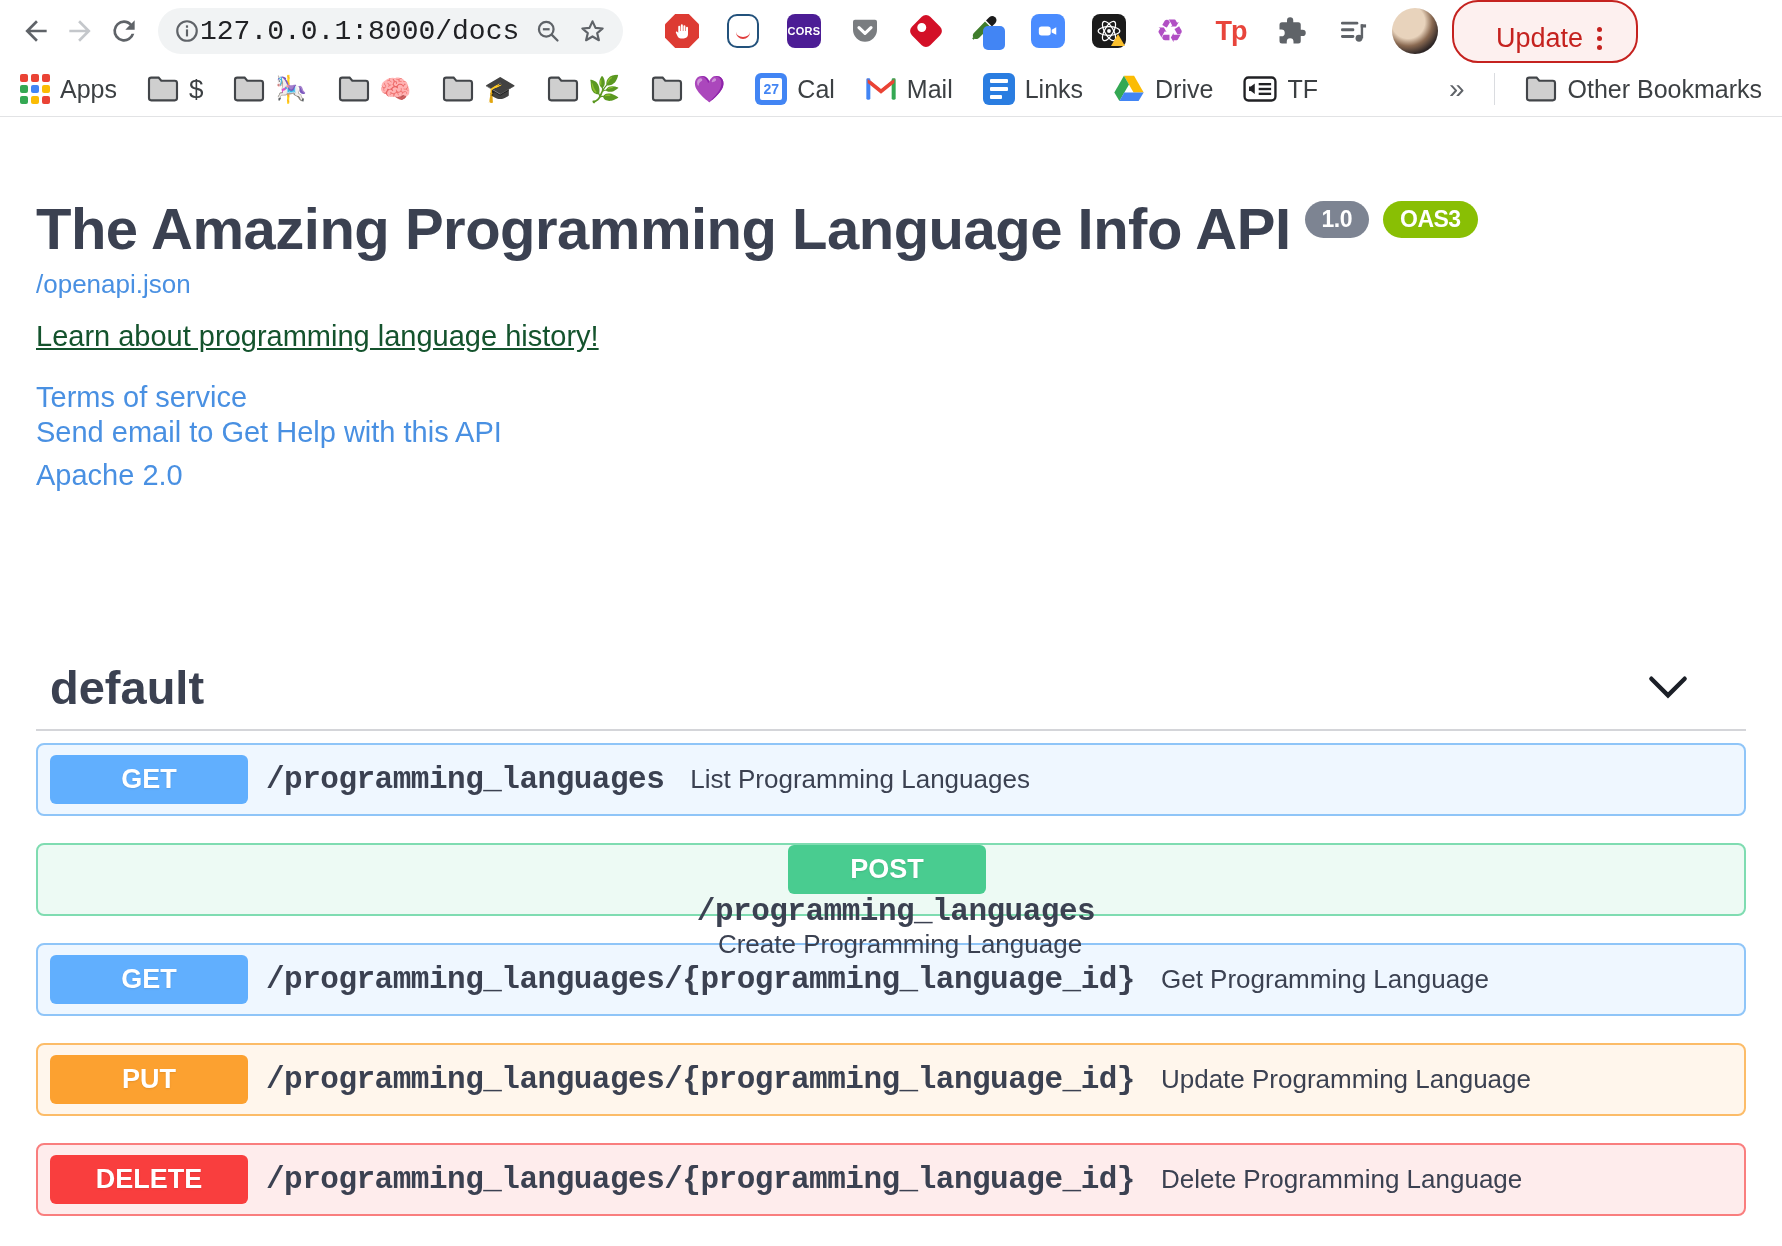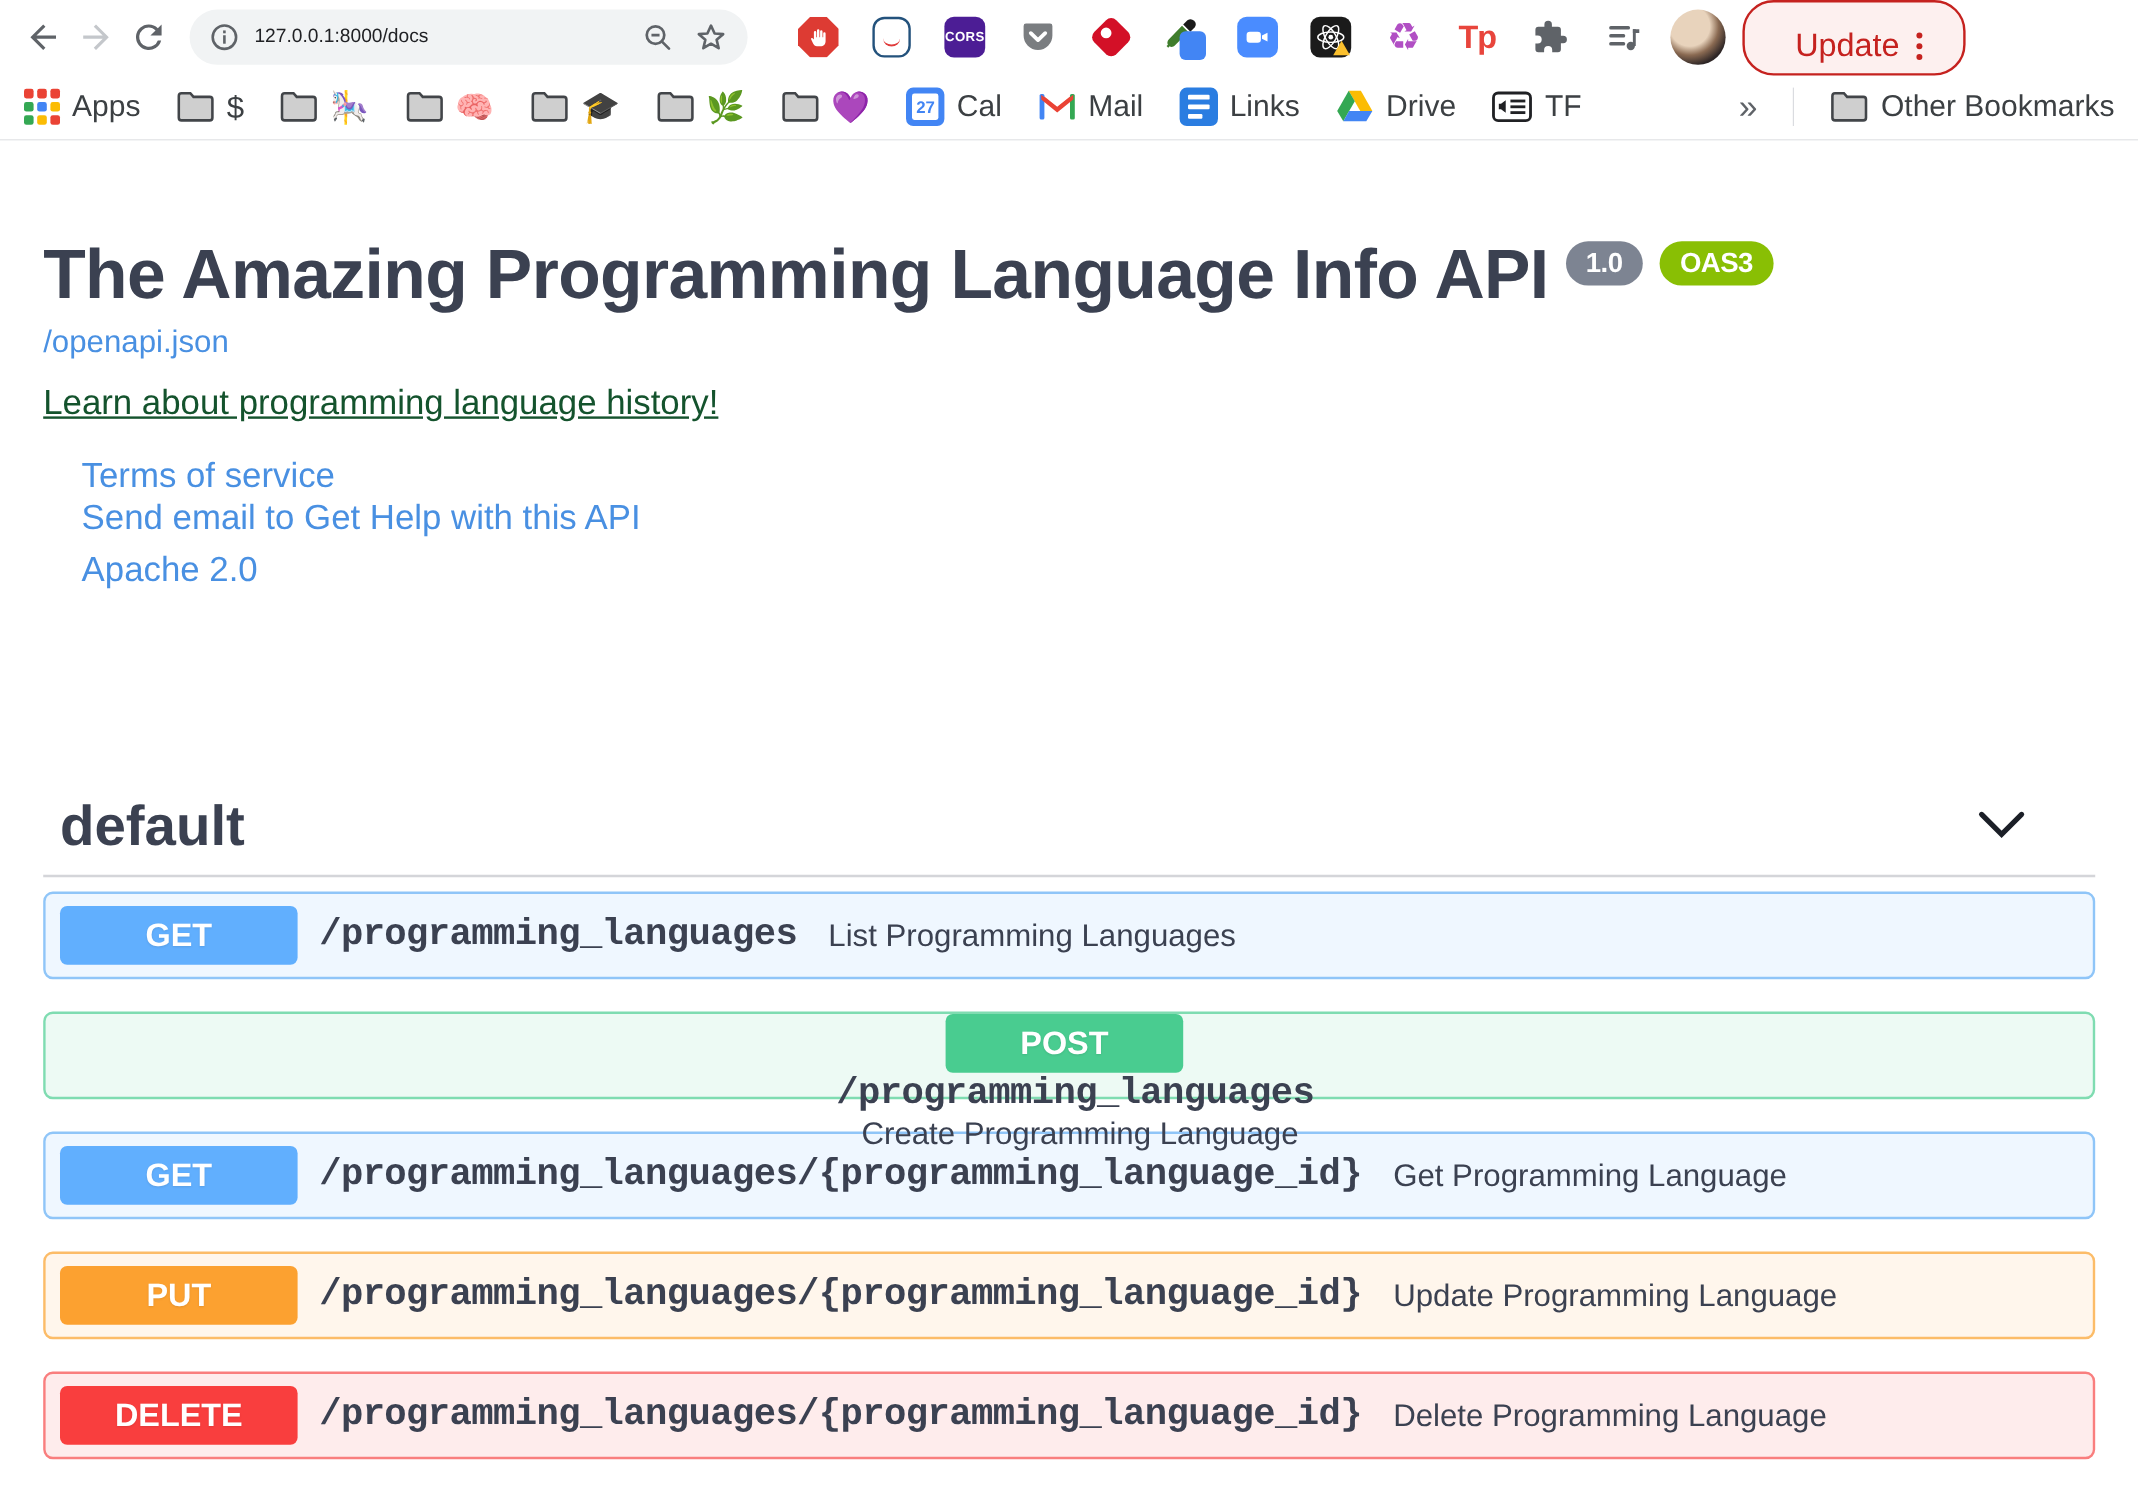--- a/index.html
+++ b/index.html
@@ -5,21 +5,21 @@
   * { margin:0; padding:0; box-sizing:border-box; }
   html,body { width:1782px; height:1246px; overflow:hidden; background:#fff;
               font-family:"Liberation Sans", sans-serif; }
 
   
   .toolbar { height:62px; display:flex; align-items:center; padding:0 10px 0 14px; background:#fff; }
   .nav-btn { width:44px; height:44px; display:flex; align-items:center; justify-content:center;
              border:none; background:transparent; border-radius:50%; cursor:pointer; flex:0 0 auto; }
   .urlbar { width:465px; height:46px; background:#f1f3f4; border-radius:23px; display:flex;
             align-items:center; padding:0 16px; margin:0 18px 0 12px; flex:0 0 auto; }
-  .url-text { font-size:16px; color:#202124; margin-left:12px; white-space:nowrap; }
+  .url-text { font-size:28px; color:#202124; white-space:nowrap;font-family:Liberation Mono, monospace; }
   .urlbar .spacer { flex:1; }
   .ext-row { display:flex; align-items:center; gap:23px; margin-left:22px; flex:0 0 auto; }
   .ext { width:38px; height:38px; display:flex; align-items:center; justify-content:center;
          cursor:pointer; flex:0 0 auto; position:relative; }
   .avatar { width:46px; height:46px; border-radius:50%; margin-left:20px;
             background:radial-gradient(circle at 35% 30%, #e8d3bc 0 38%, #8a6a52 55%, #2e2626 75%);
             border:none; cursor:pointer; flex:0 0 auto; }
   .update-pill { margin-left:14px; height:63px; min-width:186px; border:2.5px solid #c5221f;
                  background:#fdf0ef; border-radius:26px; display:flex; align-items:center;
                  justify-content:center; gap:14px; padding:15px 14px 0 22px; cursor:pointer; }
@@ -66,21 +66,21 @@
   .content { padding:80px 36px 0 36px; }
   h1.api-title { font-size:58px; font-weight:bold; color:#3b4151; display:flex; align-items:flex-start;
                  gap:14px; line-height:1.1; letter-spacing:-.5px; }
   .pill { font-size:23px; font-weight:bold; color:#fff; border-radius:30px; padding:7px 17px;
           margin-top:4px; line-height:1; flex:0 0 auto; }
   .pill.version { background:#7d8492; }
   .pill.oas { background:#89bf04; }
   a.spec-link { display:inline-block; margin-top:8px; font-size:26px; color:#4990e2;
                 text-decoration:none; cursor:pointer; }
   .descr { margin-top:20px; font-size:29px; color:#14532d;text-decoration:underline; }
-  .links { margin-top:26px; font-size:29px;margin-left:32px; }
+  .links { margin-top:26px; font-size:29px; }
   .links a { color:#4990e2; text-decoration:none; cursor:pointer; display:block; }
   .links .gap-sm { margin-top:10px; }
   .links .gap-md { margin-top:22px; line-height:1.28; }
 
   .section { margin-top:168px; }
   .section-header { display:flex; align-items:center; justify-content:space-between;
                     padding:0 58px 14px 14px; border-bottom:2px solid rgba(59,65,81,.22);
                     cursor:pointer; }
   .section-title { font-size:47px; font-weight:bold; color:#3b4151; }
   .endpoints { margin-top:12px; }

